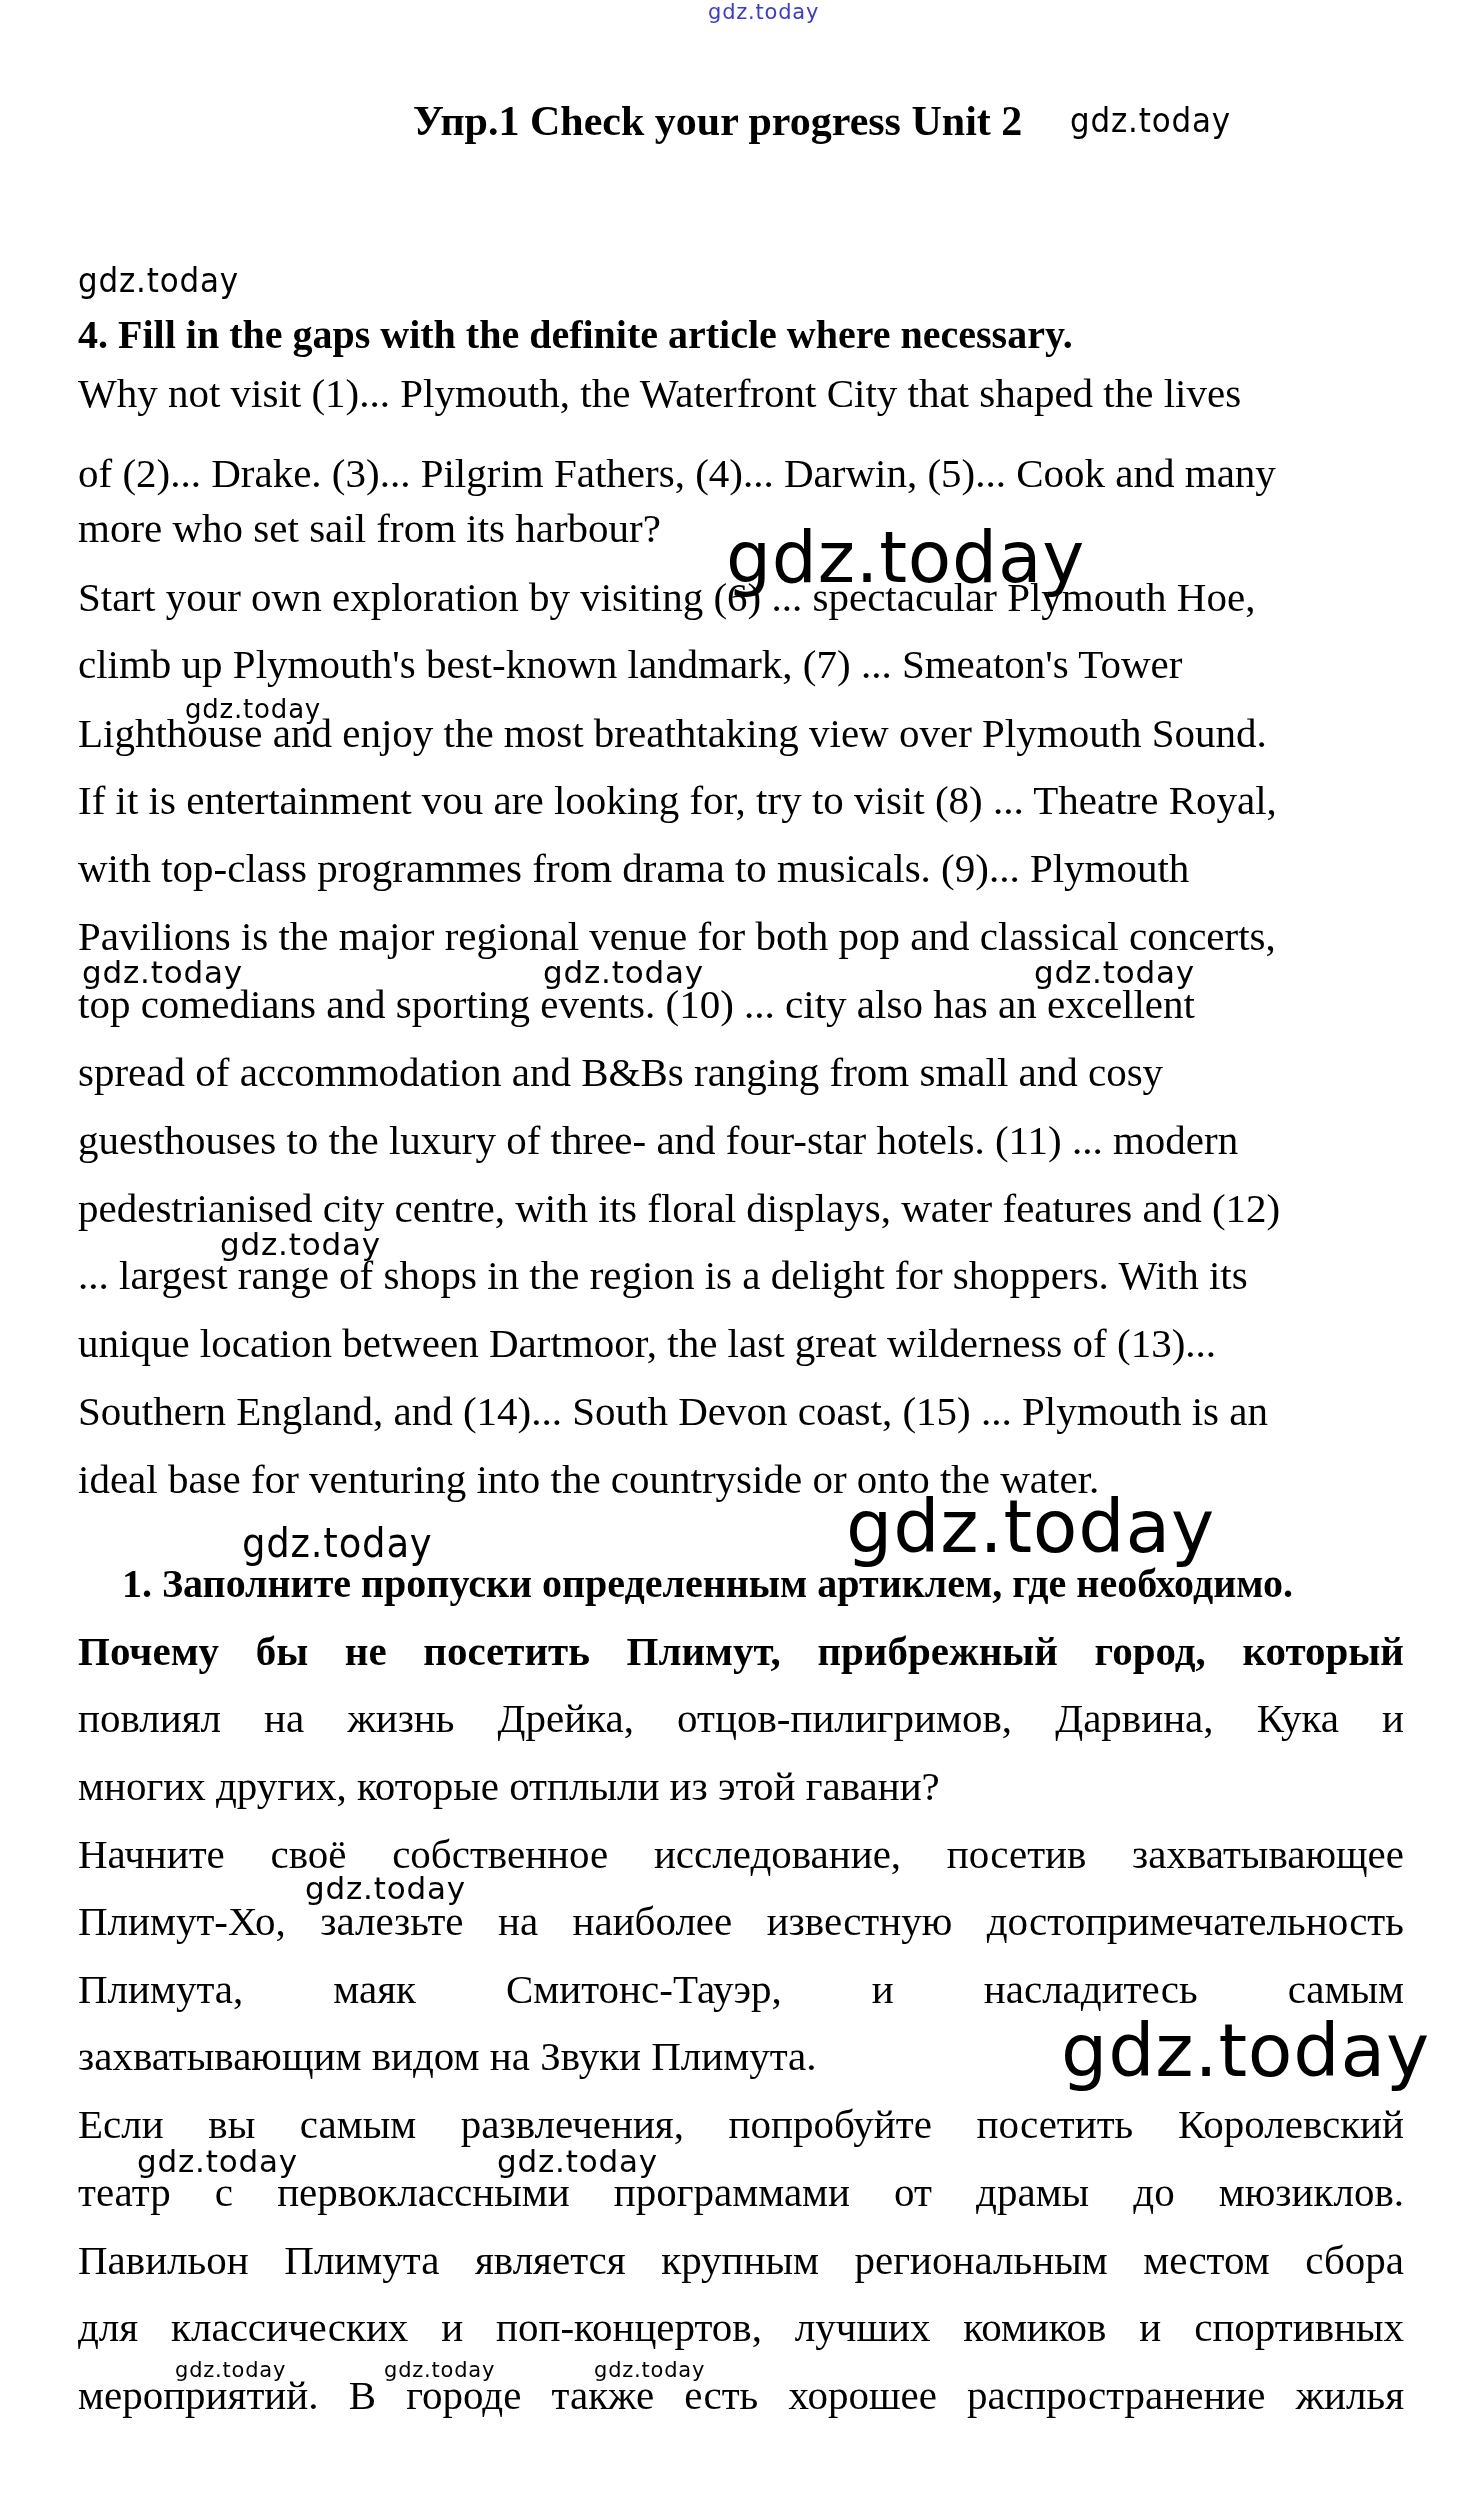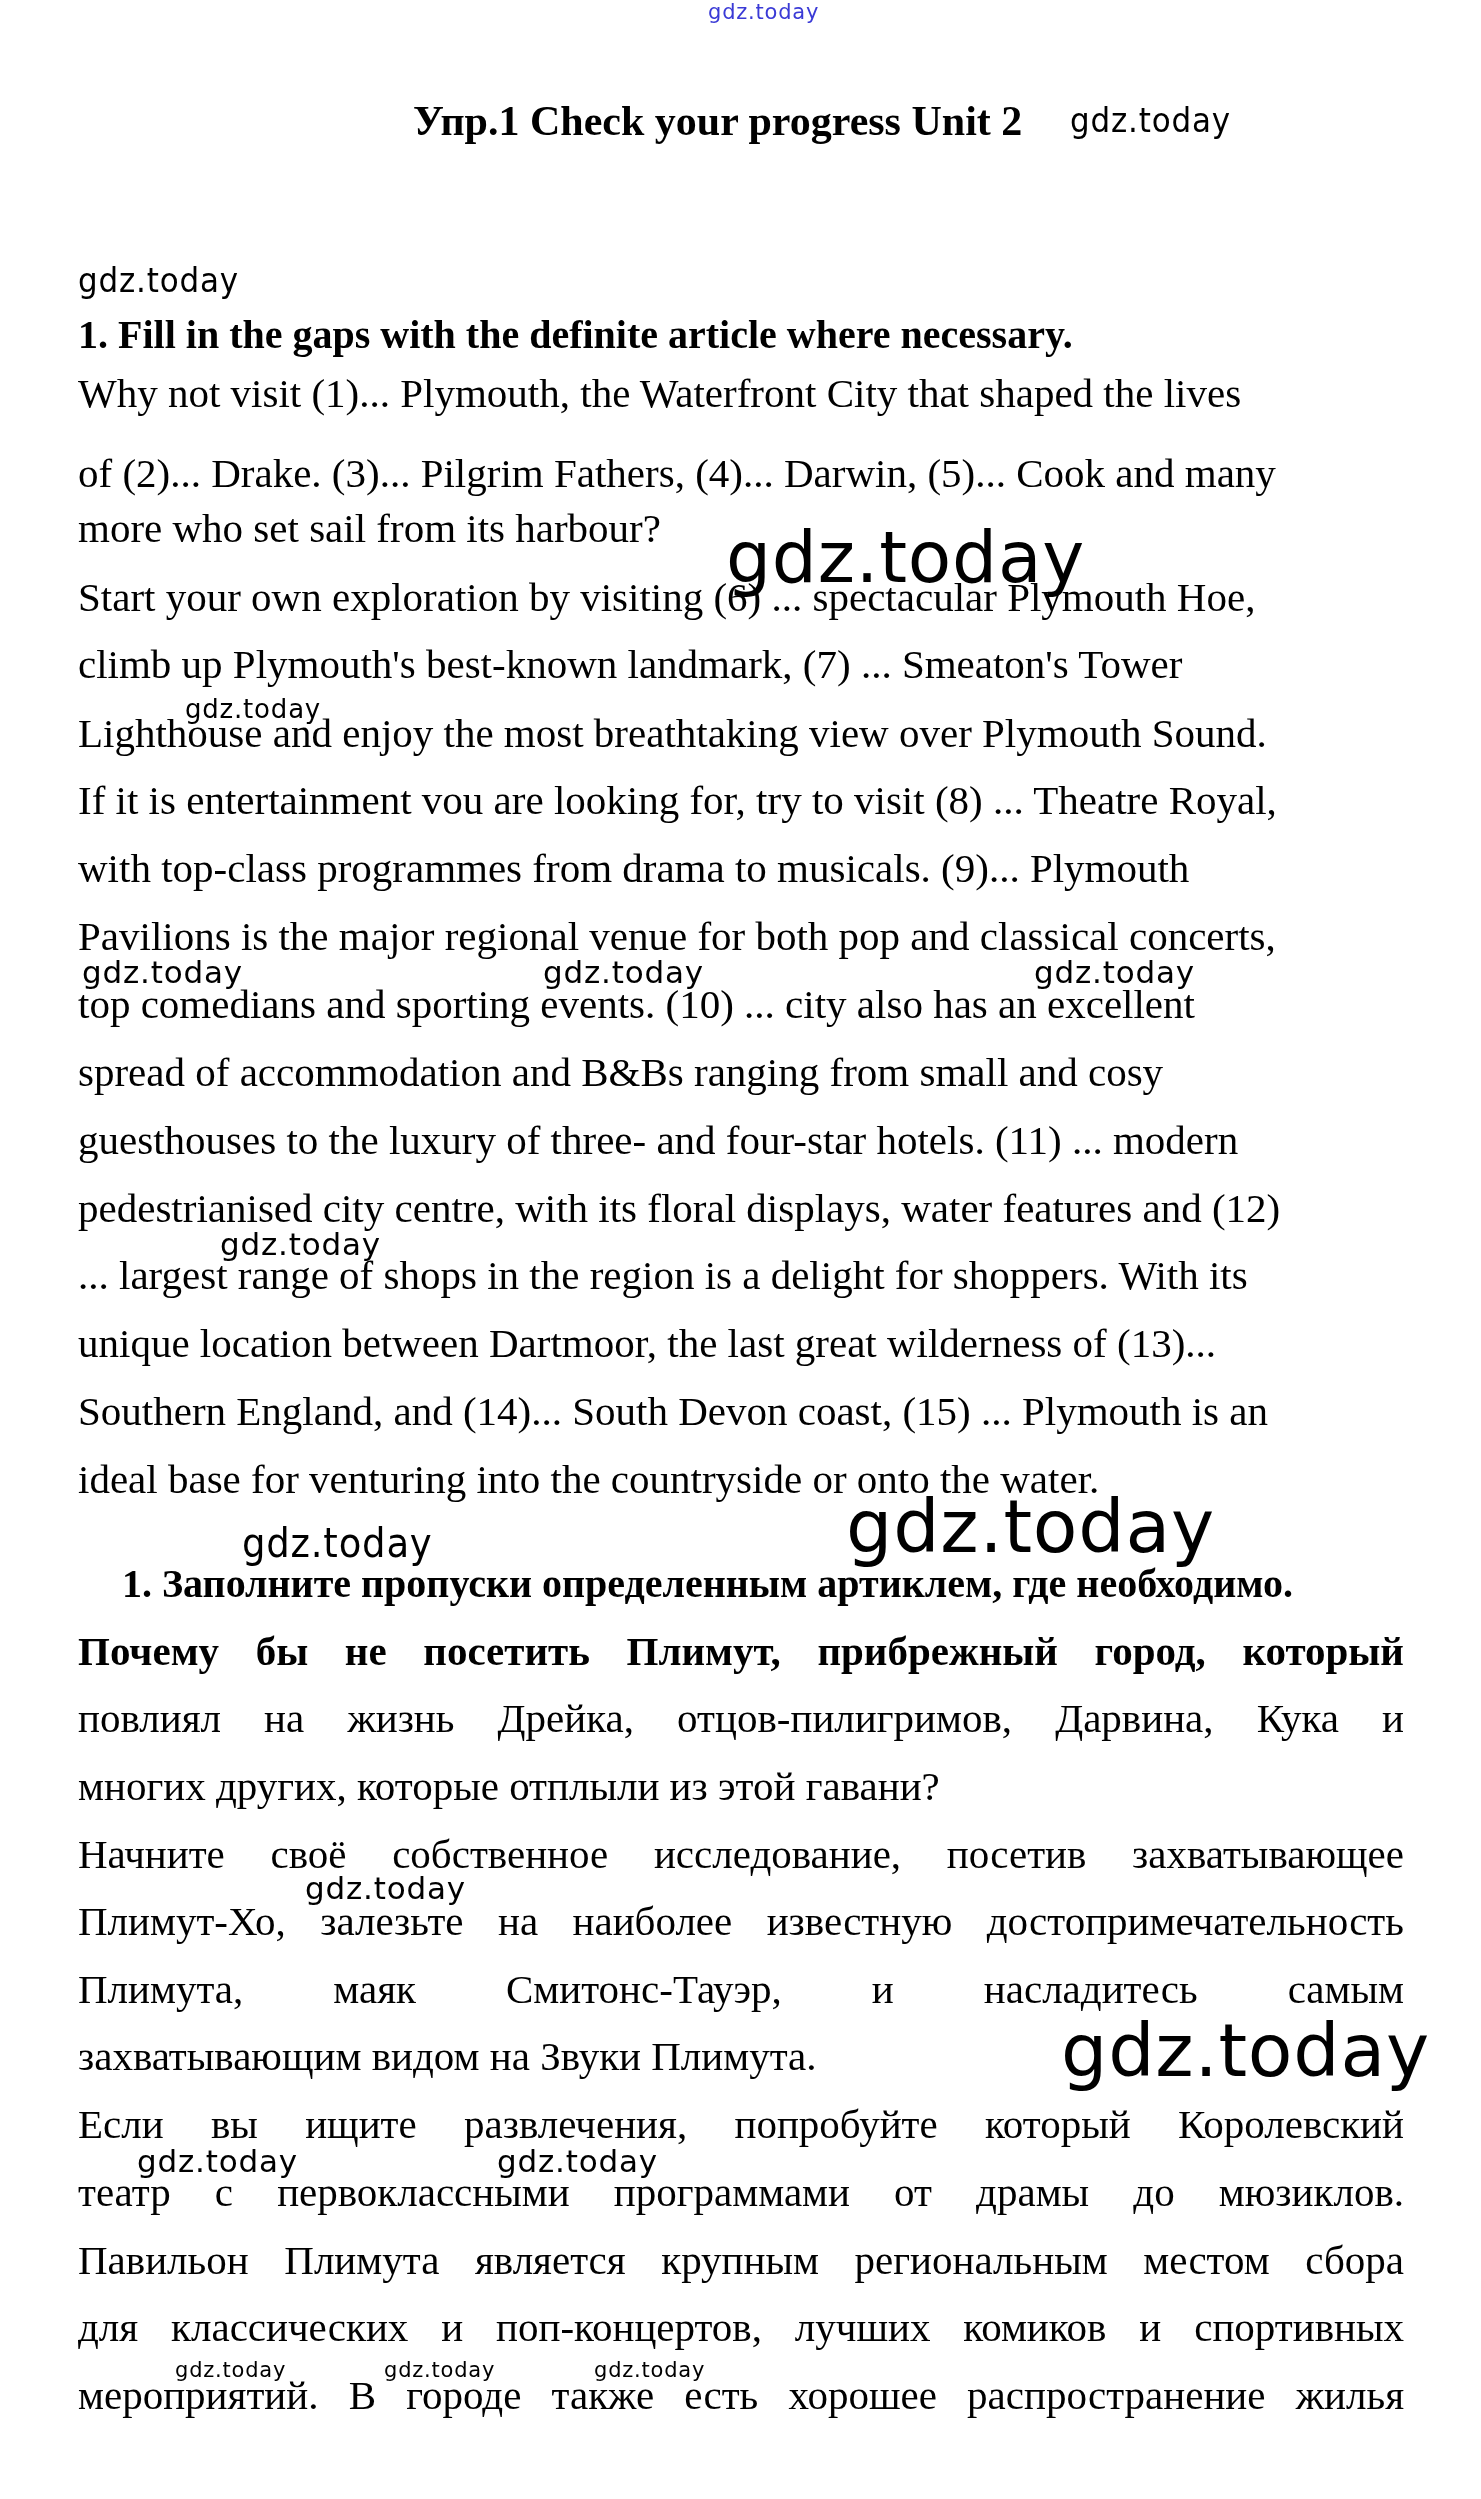--- a/index.html
+++ b/index.html
@@ -21,21 +21,21 @@
 <body>
 
 <div class="page">
 
   <div class="wm xs blue" style="left:708px; top:1.6px;">gdz.today</div>
 
   <div class="title serif">Упр.1 Check your progress Unit 2</div>
   <div class="wm s" style="left:1070px; top:106px;">gdz.today</div>
 
   <div class="wm s" style="left:78px; top:266px;">gdz.today</div>
-  <div class="heading serif" style="top:311px;">1. Fill in the gaps with the definite article where necessary.</div>
+  <div class="heading serif" style="top:311px;">4. Fill in the gaps with the definite article where necessary.</div>
 
   <div class="line serif" style="top:370px;">Why not visit (1)... Plymouth, the Waterfront City that shaped the lives</div>
   <div class="line serif" style="top:450px;text-align:right;">of (2)... Drake. (3)... Pilgrim Fathers, (4)... Darwin, (5)... Cook and many</div>
   <div class="line serif" style="top:505px;">more who set sail from its harbour?</div>
   <div class="wm m" style="left:726px; top:522px; font-size:71px;">gdz.today</div>
   <div class="line serif" style="top:574px;">Start your own exploration by visiting (6) ... spectacular Plymouth Hoe,</div>
   <div class="line serif" style="top:641px;">climb up Plymouth's best-known landmark, (7) ... Smeaton's Tower</div>
   <div class="wm xs" style="left:185px; top:696px; font-size:26px;">gdz.today</div>
   <div class="line serif" style="top:710px;">Lighthouse and enjoy the most breathtaking view over Plymouth Sound.</div>
   <div class="line serif" style="top:777px;">If it is entertainment vou are looking for, try to visit (8) ... Theatre Royal,</div>
@@ -60,21 +60,21 @@
 
   <div class="line serif justify" style="top:1628px;font-weight:bold;">Почему бы не посетить Плимут, прибрежный город, который</div>
   <div class="line serif justify" style="top:1695px;">повлиял на жизнь Дрейка, отцов-пилигримов, Дарвина, Кука и</div>
   <div class="line serif" style="top:1763px;">многих других, которые отплыли из этой гавани?</div>
   <div class="line serif justify" style="top:1831px;">Начните своё собственное исследование, посетив захватывающее</div>
   <div class="wm xs" style="left:305px; top:1873px; font-size:31px;">gdz.today</div>
   <div class="line serif justify" style="top:1898px;">Плимут-Хо, залезьте на наиболее известную достопримечательность</div>
   <div class="line serif justify" style="top:1966px;">Плимута, маяк Смитонс-Тауэр, и насладитесь самым</div>
   <div class="line serif" style="top:2033px;">захватывающим видом на Звуки Плимута.</div>
   <div class="wm l" style="left:1061px; top:2014px;">gdz.today</div>
-  <div class="line serif justify" style="top:2101px;">Если вы ищите развлечения, попробуйте который Королевский</div>
+  <div class="line serif justify" style="top:2101px;">Если вы самым развлечения, попробуйте посетить Королевский</div>
   <div class="wm xs" style="left:137px; top:2146px; font-size:31px;">gdz.today</div>
   <div class="wm xs" style="left:497px; top:2146px; font-size:31px;">gdz.today</div>
   <div class="line serif justify" style="top:2237px;">Павильон Плимута является крупным региональным местом сбора</div>
   <div class="line serif justify" style="top:2169px;">театр с первоклассными программами от драмы до мюзиклов.</div>
   <div class="line serif justify" style="top:2304px;">для классических и поп-концертов, лучших комиков и спортивных</div>
   <div class="wm xs" style="left:175px; top:2360px;">gdz.today</div>
   <div class="wm xs" style="left:384px; top:2360px;">gdz.today</div>
   <div class="wm xs" style="left:594px; top:2360px;">gdz.today</div>
   <div class="line serif justify" style="top:2372px;">мероприятий. В городе также есть хорошее распространение жилья</div>
 

